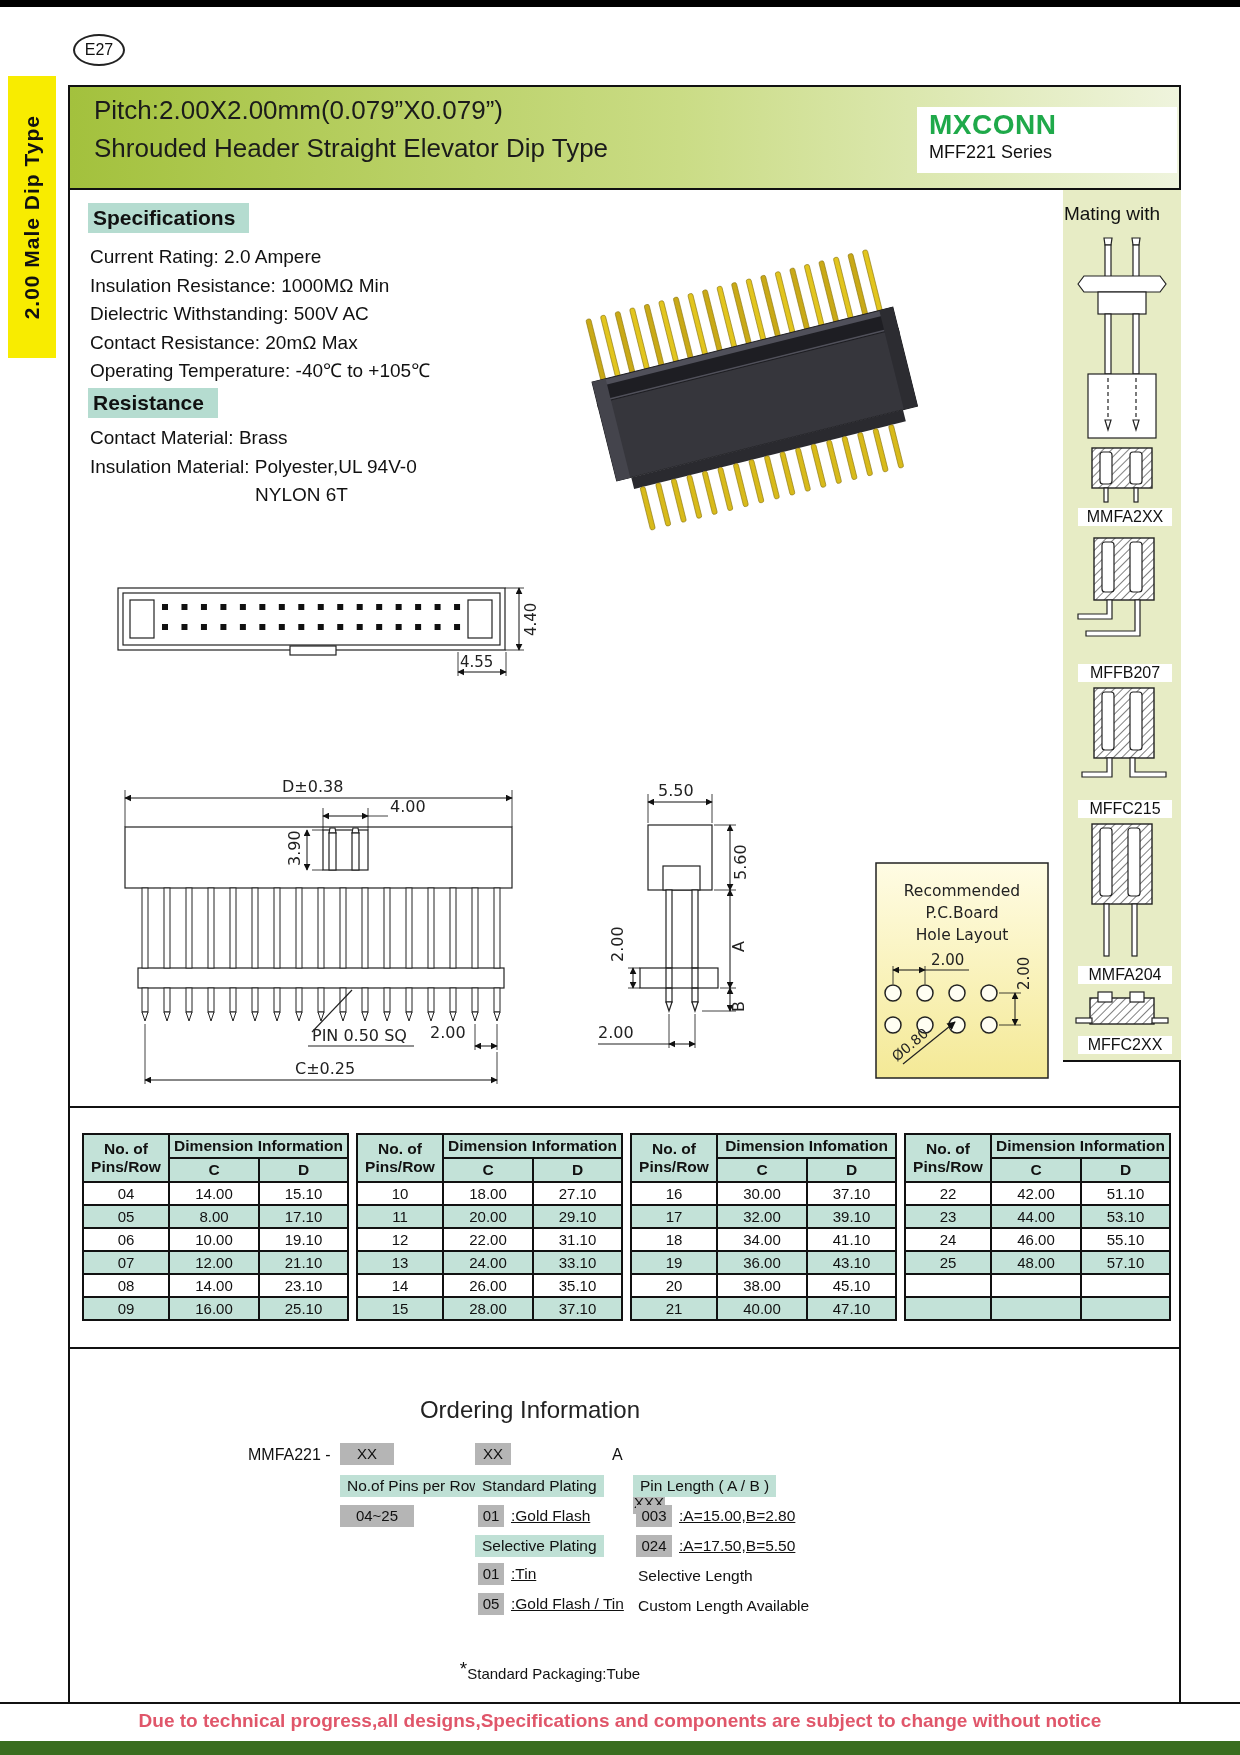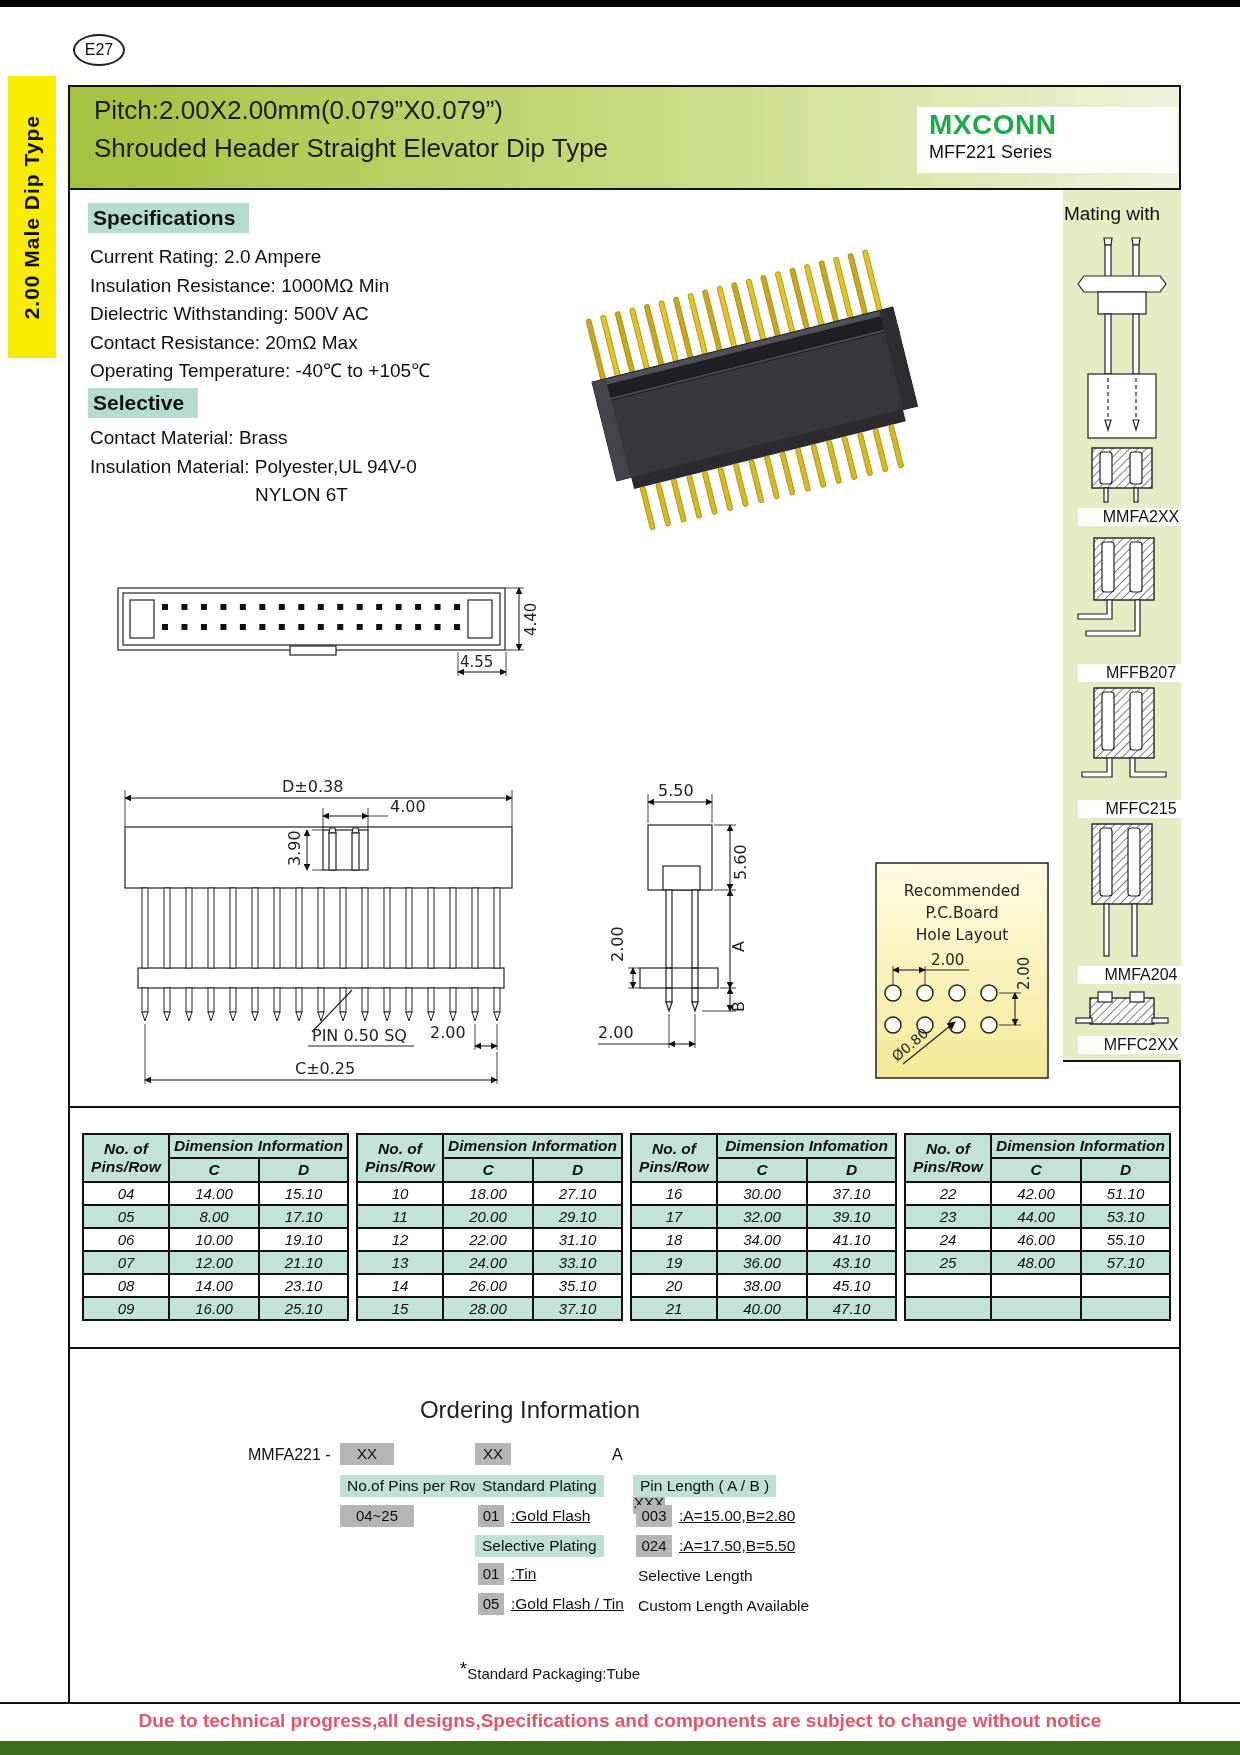--- a/index.html
+++ b/index.html
@@ -34,31 +34,31 @@
        border-left:2px solid #111;border-right:2px solid #111;}
   .sep{left:68px;width:1113px;height:2px;background:#111;}
   
   .sec-head{background:#b5dcd0;font-weight:bold;font-size:21px;padding:3px 14px 3px 5px;white-space:nowrap;}
   .spec-line{font-size:19px;line-height:28.5px;white-space:nowrap;}
   .mat-indent{margin-left:165px;}
   
   .sidebar{left:1063px;top:190px;width:118px;height:872px;background:#e7ecc5;
        border-bottom:2px solid #111;box-sizing:border-box;}
   .mating-title{left:1063px;top:203px;width:98px;text-align:center;font-size:19px;}
-  .mating-label{background:#fff;padding:0 19px;font-size:16px;text-align:center;white-space:nowrap;}
+  .mating-label{background:#fff;padding:0 3px;font-size:16px;text-align:center;white-space:nowrap;}
   
   svg text{font-family:"DejaVu Sans",sans-serif;fill:#222;}
   .dim{stroke:#111;stroke-width:1;}
   .ext{stroke:#111;stroke-width:0.8;}
   .ln{stroke:#222;fill:none;stroke-width:1.2;}
   .lnw{stroke:#222;fill:#fff;stroke-width:1.2;}
   .hatched{fill:url(#hatch);stroke:#222;stroke-width:1.4;}
   
   .dimtables{left:82px;top:1133px;display:flex;gap:7px;}
-  table.dimtable{border-collapse:collapse;font-size:15px;table-layout:fixed;font-style:italic;}
+  table.dimtable{border-collapse:collapse;font-size:15px;table-layout:fixed;}
   table.dimtable th,table.dimtable td{border:2px solid #111;text-align:center;padding:0 2px;}
   table.dimtable th{background:#c3e2d8;font-weight:bold;font-size:15.5px;height:22px;line-height:1.15;}
   table.dimtable td{height:21px;background:#fff;}
   table.dimtable tr.alt td{background:#c3e2d8;}
   
   .ord-title{left:330px;top:1396px;width:400px;text-align:center;font-size:24px;color:#222;}
   .chip{background:#b5b5b5;text-align:center;font-size:15px;height:22px;line-height:22px;}
   .olabel{background:#bfe0d5;font-size:15.5px;height:22px;line-height:22px;padding:0 7px;white-space:nowrap;}
   .oval{font-size:15.5px;text-decoration:underline;white-space:nowrap;height:22px;line-height:22px;}
   .otext{font-size:15.5px;white-space:nowrap;height:22px;line-height:22px;}
@@ -171,21 +171,21 @@
 
 <div class="abs sec-head" style="left:88px;top:203px">Specifications</div>
 <div class="abs" style="left:90px;top:243px">
   <div class="spec-line">Current Rating: 2.0 Ampere</div>
   <div class="spec-line">Insulation Resistance: 1000MΩ Min</div>
   <div class="spec-line">Dielectric Withstanding: 500V AC</div>
   <div class="spec-line">Contact  Resistance: 20mΩ Max</div>
   <div class="spec-line">Operating Temperature: -40℃ to +105℃</div>
 </div>
 
-<div class="abs sec-head" style="left:88px;top:388px">Selective</div>
+<div class="abs sec-head" style="left:88px;top:388px">Resistance</div>
 <div class="abs" style="left:90px;top:424px">
   <div class="spec-line">Contact Material: Brass</div>
   <div class="spec-line">Insulation Material: Polyester,UL 94V-0</div>
   <div class="spec-line mat-indent">NYLON 6T</div>
 </div>
 
 <svg class="abs" style="left:545px;top:195px" width="420" height="390" viewBox="0 0 420 390">
   <g transform="rotate(-14 210 200)">
     <g id="iso-pins-top">
         <rect x="64" y="86" width="5" height="78" rx="2" fill="#c9a917" stroke="#8a7410" stroke-width="0.6"></rect>

